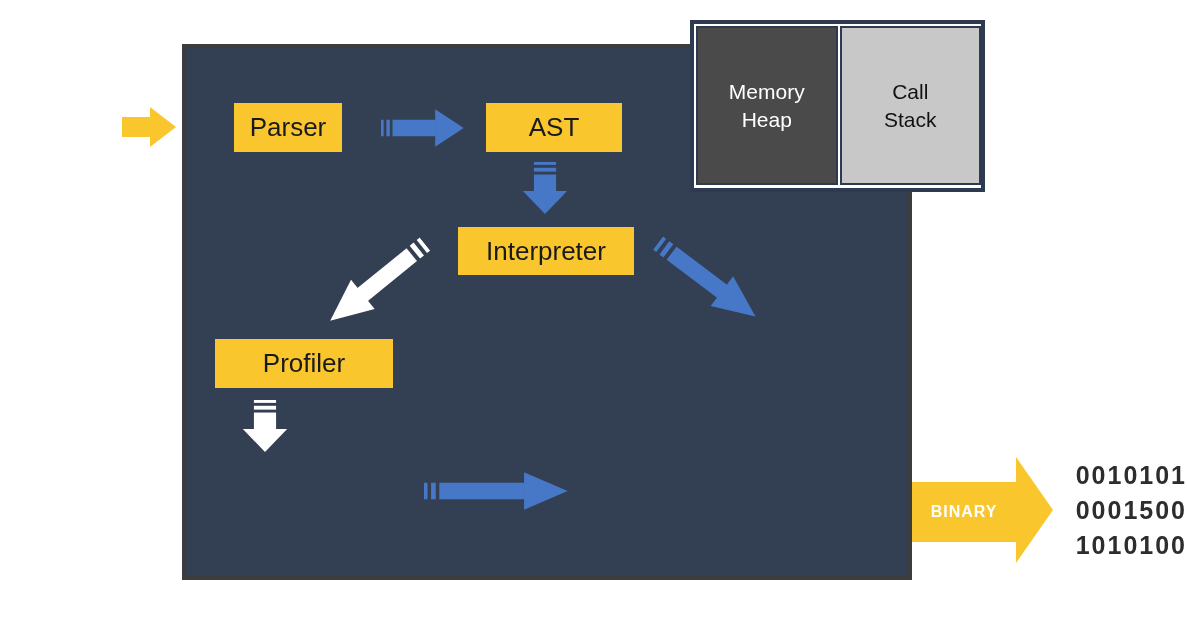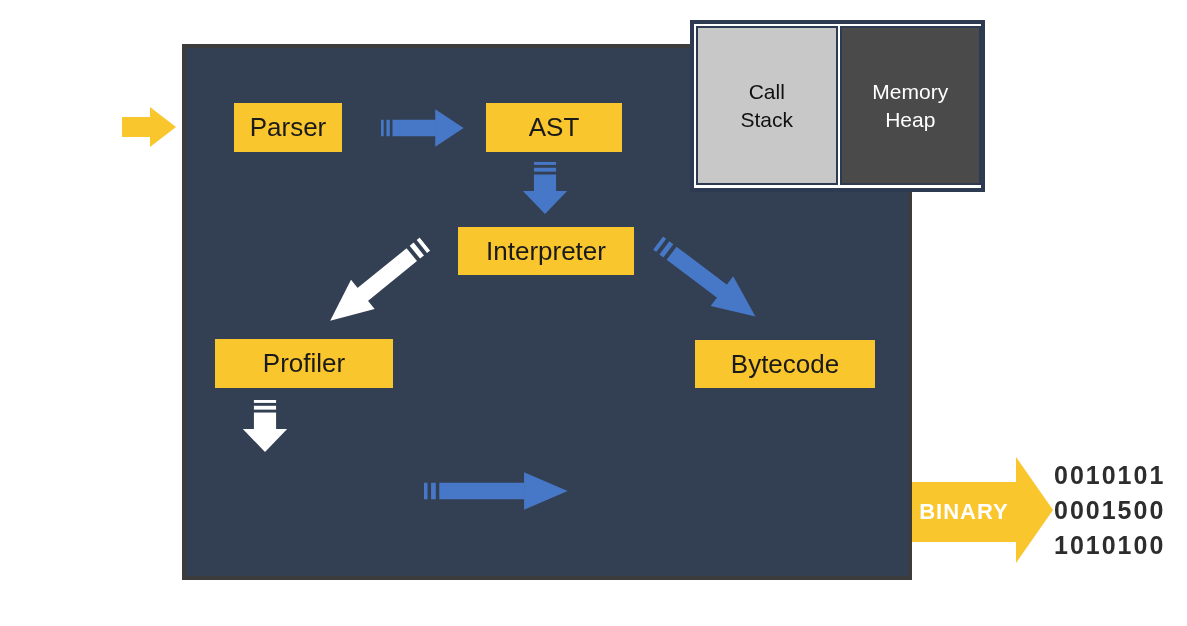--- a/index.html
+++ b/index.html
@@ -63,28 +63,28 @@
   .arr-interp-byte  { left: 658px; top: 222px; transform-origin: 0 21px; transform: rotate(37deg); }
   .arr-prof-comp    { left: 238px; top: 403px; transform: rotate(90deg); }
   .arr-comp-opt     { left: 424px; top: 470px; }
   .arr-js           { left: 122px; top: 104px; }
   .arr-binary       { left: 912px; top: 457px; }
 
   .binary-arrow-label {
     position: absolute;
     left: 912px; top: 482px; width: 104px; height: 60px;
     display: flex; align-items: center; justify-content: center;
-    color: #ffffff; font-size: 22px; font-weight: bold; letter-spacing: 1px;
+    color: #ffffff; font-size: 16px; font-weight: bold; letter-spacing: 1px;
     z-index: 3;
   }
 
   .binary-digits {
     position: absolute;
     left: 1054px; top: 458px; width: 133px;
-    text-align: left;
+    text-align: right;
     color: var(--binary-text, #2D2D2D);
     font-size: 25px; line-height: 35px; font-weight: 600;
     letter-spacing: 2px;
     font-stretch: condensed;
     white-space: nowrap;
   }
 
   
   .runtime-panel {
     position: absolute;
@@ -127,23 +127,20 @@
   </div>
   <div class="node node-ast">
     <span>AST</span>
   </div>
   <div class="node node-profiler">
     <span>Profiler</span>
   </div>
   <div class="node node-interpreter">
     <span>Interpreter</span>
   </div>
-  <div class="node node-bytecode">
-    <span>Bytecode</span>
-  </div>
 
   <svg class="arrow blue arr-parser-ast" width="84" height="42" viewBox="0 0 124 56" preserveAspectRatio="none" aria-hidden="true">
     <rect x="0" y="17" width="4" height="22" fill="currentColor"></rect>
     <rect x="8" y="17" width="5" height="22" fill="currentColor"></rect>
     <rect x="17" y="17" width="64" height="22" fill="currentColor"></rect>
     <polygon points="80,3 122,28 80,53" fill="currentColor"></polygon>
   </svg>
 
   <svg class="arrow blue arr-ast-interp" width="54" height="48" viewBox="0 0 56 52" preserveAspectRatio="none" aria-hidden="true">
     <rect x="0" y="14" width="3" height="24" fill="currentColor"></rect>
@@ -186,21 +183,21 @@
   </svg>
   <div class="binary-arrow-label">BINARY</div>
 
   <div class="binary-digits">
     <div>0010101</div>
     <div>0001500</div>
     <div>1010100</div>
   </div>
 
   <div class="runtime-panel">
+    <div class="runtime-cell memory-heap-cell">
+      <span>Memory Heap</span>
+    </div>
     <div class="runtime-cell call-stack-cell">
       <span>Call Stack</span>
     </div>
-    <div class="runtime-cell memory-heap-cell">
-      <span>Memory Heap</span>
-    </div>
   </div>
 
 </div>
 
 </body></html>

